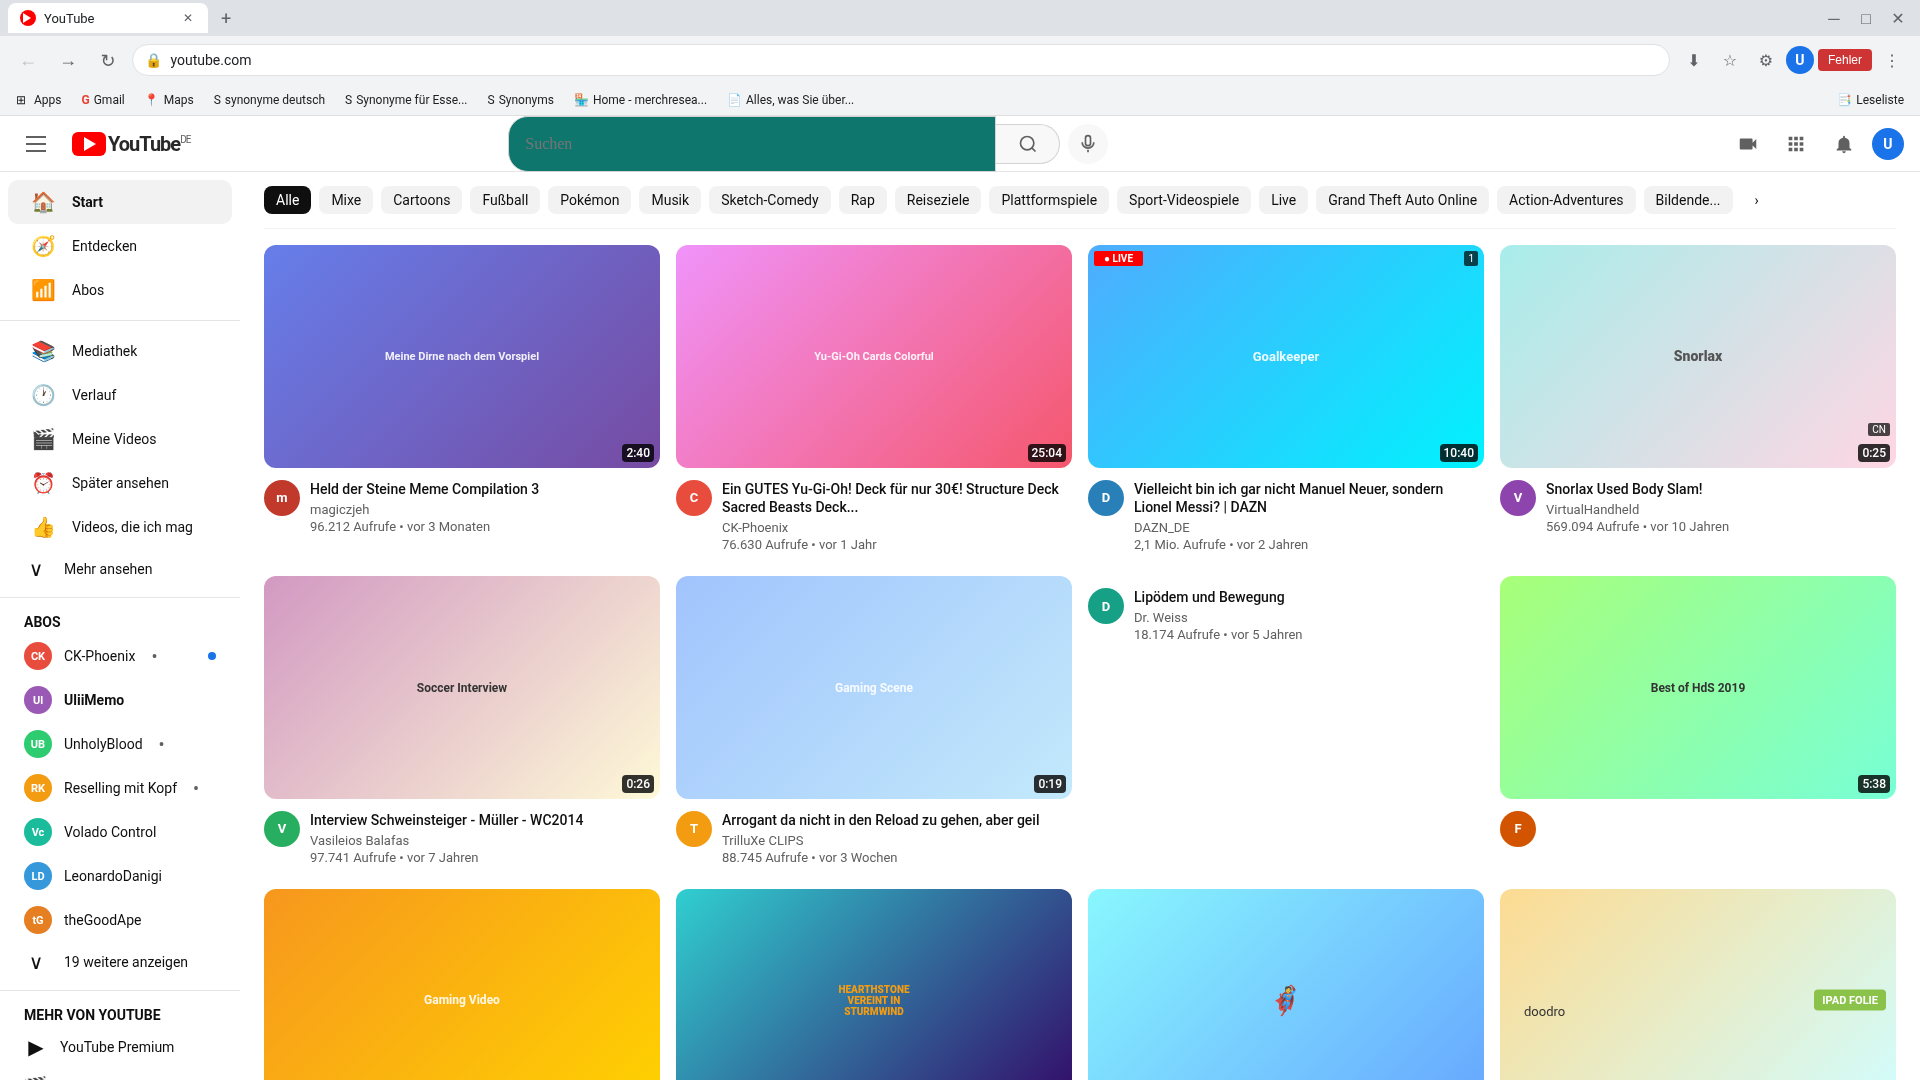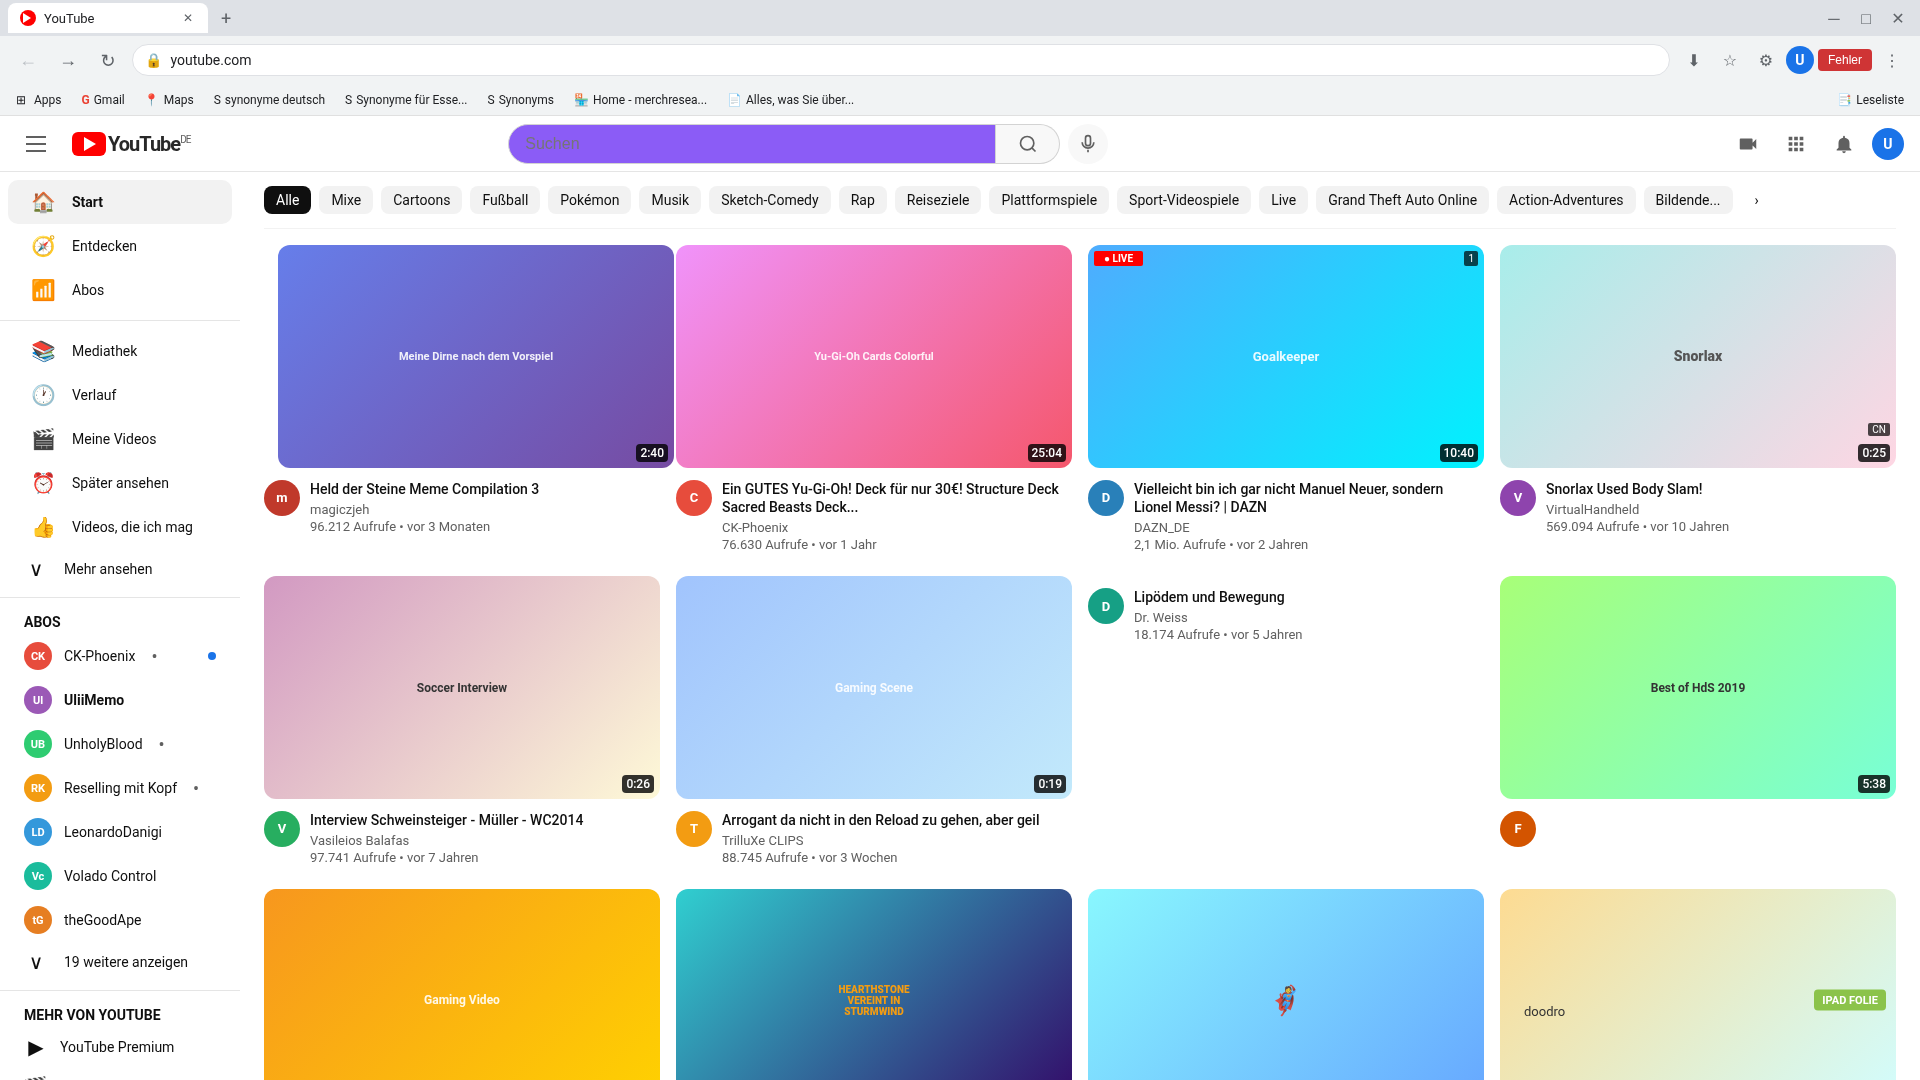--- a/index.html
+++ b/index.html
@@ -34,21 +34,21 @@
     .yt-app { display: flex; flex-direction: column; height: calc(1080px - 116px); background: #fff; }
     .yt-header { display: flex; align-items: center; height: 56px; padding: 0 16px; border-bottom: 1px solid #e5e5e5; gap: 16px; position: sticky; top: 0; z-index: 100; background: #fff; }
     .yt-menu-btn { width: 40px; height: 40px; display: flex; align-items: center; justify-content: center; cursor: pointer; border-radius: 50%; }
     .hamburger { display: flex; flex-direction: column; gap: 5px; }
     .hamburger-line { width: 20px; height: 2px; background: #606060; }
     .yt-logo { display: flex; align-items: center; gap: 2px; cursor: pointer; }
     .yt-logo-icon { width: 34px; height: 24px; background: #ff0000; border-radius: 6px; display: flex; align-items: center; justify-content: center; }
     .yt-logo-play { width: 0; height: 0; border-left: 12px solid #fff; border-top: 7px solid transparent; border-bottom: 7px solid transparent; margin-left: 2px; }
     .yt-logo-text { font-size: 20px; font-weight: 700; color: #282828; letter-spacing: -1px; }
     .yt-search { flex: 1; display: flex; align-items: center; max-width: 600px; margin: 0 auto; }
-    .yt-search-input { flex: 1; height: 40px; border: 1px solid #d3d3d3; border-radius: 20px 0 0 20px; padding: 0 16px; font-size: 16px; outline: none; color: #0f0f0f; background: #8b5cf6; }
+    .yt-search-input { flex: 1; height: 56px; border: 1px solid #d3d3d3; border-radius: 20px 0 0 20px; padding: 0 16px; font-size: 16px; outline: none; color: #0f0f0f; background: #0f766e; font-family: Liberation Serif, serif; }
     .yt-search-btn { width: 64px; height: 40px; background: #f8f8f8; border: 1px solid #d3d3d3; border-left: none; border-radius: 0 20px 20px 0; display: flex; align-items: center; justify-content: center; cursor: pointer; }
     .yt-mic-btn { width: 40px; height: 40px; background: #f8f8f8; border-radius: 50%; display: flex; align-items: center; justify-content: center; cursor: pointer; margin-left: 8px; border: none; }
     .yt-header-icons { margin-left: auto; display: flex; align-items: center; gap: 8px; }
     .yt-icon-btn { width: 40px; height: 40px; display: flex; align-items: center; justify-content: center; cursor: pointer; border-radius: 50%; }
     .yt-avatar { width: 32px; height: 32px; border-radius: 50%; background: #1a73e8; display: flex; align-items: center; justify-content: center; color: #fff; font-weight: 700; font-size: 14px; cursor: pointer; }
 
     
     .yt-main { display: flex; height: calc(100% - 56px); }
     .yt-sidebar { width: 240px; min-width: 240px; overflow-y: auto; border-right: none; padding: 8px 0; }
     .sidebar-item { display: flex; align-items: center; gap: 16px; padding: 10px 24px; cursor: pointer; border-radius: 10px; margin: 0 8px; }
@@ -77,21 +77,21 @@
     .video-thumb { width: 100%; aspect-ratio: 16/9; background: #c9c9c9; border-radius: 12px; position: relative; overflow: hidden; }
     .video-duration { position: absolute; bottom: 6px; right: 6px; background: rgba(0,0,0,0.8); color: #fff; font-size: 12px; padding: 2px 4px; border-radius: 4px; font-weight: 500; }
     .video-info { display: flex; gap: 10px; padding: 12px 0 8px; }
     .video-avatar { width: 36px; height: 36px; border-radius: 50%; background: #c9c9c9; flex-shrink: 0; display: flex; align-items: center; justify-content: center; font-size: 13px; font-weight: 700; color: #fff; }
     .video-meta { flex: 1; }
     .video-title { font-size: 14px; font-weight: 500; line-height: 1.3; margin-bottom: 4px; display: -webkit-box; -webkit-line-clamp: 2; -webkit-box-orient: vertical; overflow: hidden; }
     .video-channel { font-size: 13px; color: #606060; margin-bottom: 2px; }
     .video-stats { font-size: 13px; color: #606060; }
 
     
-    .thumb-1 { background: linear-gradient(135deg, #667eea 0%, #764ba2 100%); margin-left: 14px; }
+    .thumb-1 { background: linear-gradient(135deg, #667eea 0%, #764ba2 100%); }
     .thumb-2 { background: linear-gradient(135deg, #f093fb 0%, #f5576c 100%); }
     .thumb-3 { background: linear-gradient(135deg, #4facfe 0%, #00f2fe 100%); }
     .thumb-4 { background: linear-gradient(135deg, #a8edea 0%, #fed6e3 100%); }
     .thumb-5 { background: linear-gradient(135deg, #d299c2 0%, #fef9d7 100%); }
     .thumb-6 { background: linear-gradient(135deg, #a1c4fd 0%, #c2e9fb 100%); }
     .thumb-7 { background: linear-gradient(135deg, #fccb90 0%, #d57eeb 100%); }
     .thumb-8 { background: linear-gradient(135deg, #a8ff78 0%, #78ffd6 100%); padding-left: 33px; }
     .thumb-9 { background: linear-gradient(135deg, #f7971e 0%, #ffd200 100%); }
     .thumb-10 { background: linear-gradient(135deg, #30cfd0 0%, #330867 100%); }
     .thumb-11 { background: linear-gradient(135deg, #89f7fe 0%, #66a6ff 100%); }
@@ -297,26 +297,26 @@
         <div class="sub-avatar" style="background:#2ecc71;">UB</div>
         <span style="font-size:14px;">UnholyBlood</span>
         <span style="margin-left:4px;font-size:18px;color:#606060;">•</span>
       </div>
       <div class="sidebar-sub-item">
         <div class="sub-avatar" style="background:#f39c12;">RK</div>
         <span style="font-size:14px;">Reselling mit Kopf</span>
         <span style="margin-left:4px;font-size:18px;color:#606060;">•</span>
       </div>
       <div class="sidebar-sub-item">
+        <div class="sub-avatar" style="background:#1abc9c;">Vc</div>
+        <span style="font-size:14px;">Volado Control</span>
+      </div>
+      <div class="sidebar-sub-item">
         <div class="sub-avatar" style="background:#3498db;">LD</div>
         <span style="font-size:14px;">LeonardoDanigi</span>
-      </div>
-      <div class="sidebar-sub-item">
-        <div class="sub-avatar" style="background:#1abc9c;">Vc</div>
-        <span style="font-size:14px;">Volado Control</span>
       </div>
       <div class="sidebar-sub-item">
         <div class="sub-avatar" style="background:#e67e22;">tG</div>
         <span style="font-size:14px;">theGoodApe</span>
       </div>
       <div class="show-more">
         <div class="sidebar-icon">∨</div>
         <span>19 weitere anzeigen</span>
       </div>
 

